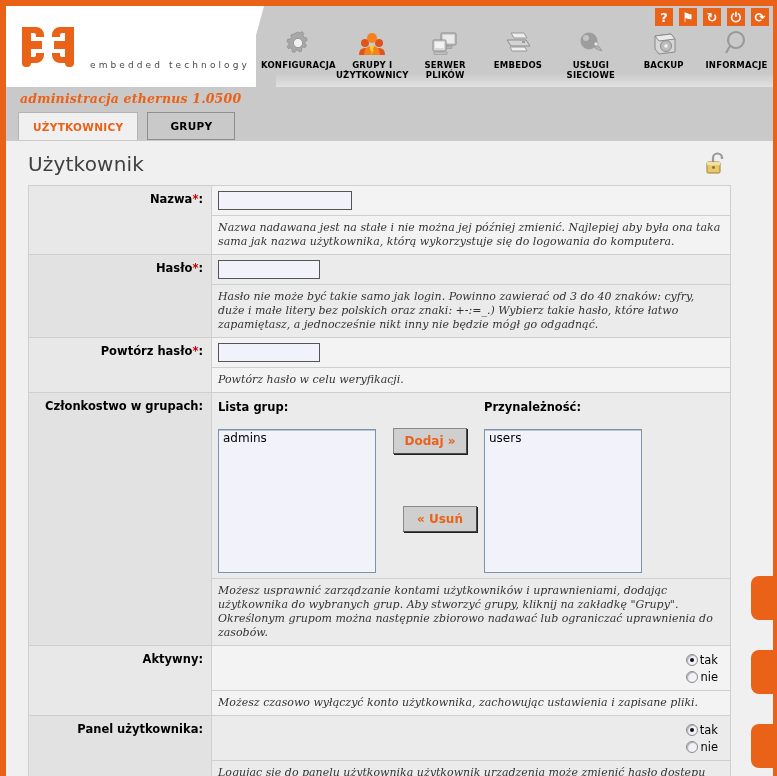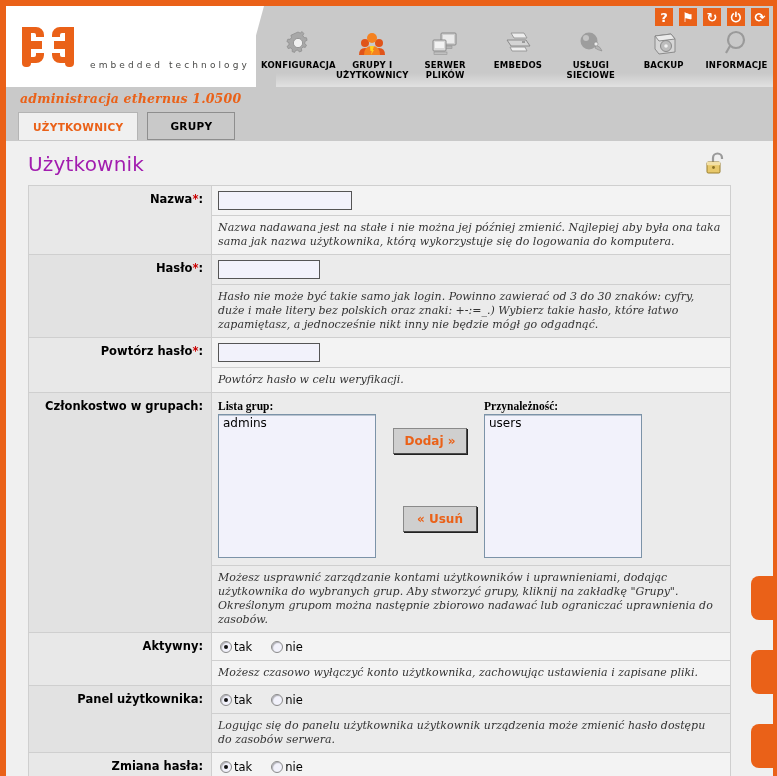--- a/index.html
+++ b/index.html
@@ -213,21 +213,21 @@
     overflow: hidden;
   }
   .content-inner {
     position: absolute;
     left: 22px; top: 0;
     width: 710px;
   }
   .page-title {
     font-family: "DejaVu Sans", "Liberation Sans", sans-serif;
     font-size: 20px;
-    color: #a21caf;
+    color: #404040;
     padding-top: 11px;
     padding-bottom: 9px;
     letter-spacing: 0.2px;
   }
   .padlock {
     position: absolute;
     right: 47px; top: 150px;
     width: 26px; height: 28px;
     z-index: 5;
   }
@@ -289,22 +289,21 @@
   .dual {
     display: flex;
     align-items: flex-start;
     padding-top: 2px;
   }
   .dual-col { }
   .dual-head {
     font-size: 11.5px;
     font-weight: bold;
     color: #000;
-    padding-bottom: 2px;
-    font-family: Liberation Serif, serif;
+    padding-bottom: 15px;
   }
   .listbox {
     width: 158px;
     height: 144px;
     background: #f2f2fb;
     border: 1px solid #7c93a8;
     box-shadow: inset 0 1px 0 #b9c4d0;
     overflow: hidden;
     box-sizing: border-box;
     padding: 1px 0 16px 2px;
@@ -342,23 +341,24 @@
     cursor: pointer;
     font-family: "DejaVu Sans", "Liberation Sans", sans-serif;
   }
   .btn-add { margin-top: 28px; }
   .btn-del { margin-top: 52px; margin-left: 20px; }
 
   
   .radio-wrap {
     display: flex;
     align-items: flex-end;
-    gap: 13px;
+    gap: 3px;
     padding: 2px 0 1px 2px;
     font-size: 11.5px;
+    flex-direction: column;
   }
   .radio-wrap .opt {
     display: flex;
     align-items: center;
     gap: 2px;
     margin-right: 6px;
     cursor: pointer;
   }
   .radio {
     width: 12px; height: 12px;
@@ -559,21 +559,21 @@
         </tr>
 
         <tr>
           <td class="lbl alt" rowspan="2"><span>Hasło</span><span class="req">*</span><span>:</span></td>
           <td class="fld alt">
             <input class="txt w-pass" type="password" value="" style="">
           </td>
         </tr>
         <tr class="hint-row">
           <td class="fld alt">
-            <div class="hint">Hasło nie może być takie samo jak login. Powinno zawierać od 3 do 30 znaków: cyfry, duże i małe litery bez polskich oraz znaki: +-:=_.) Wybierz takie hasło, które łatwo zapamiętasz, a jednocześnie nikt inny nie będzie mógł go odgadnąć.</div>
+            <div class="hint">Hasło nie może być takie samo jak login. Powinno zawierać od 3 do 40 znaków: cyfry, duże i małe litery bez polskich oraz znaki: +-:=_.) Wybierz takie hasło, które łatwo zapamiętasz, a jednocześnie nikt inny nie będzie mógł go odgadnąć.</div>
           </td>
         </tr>
 
         <tr>
           <td class="lbl" rowspan="2"><span>Powtórz hasło</span><span class="req">*</span><span>:</span></td>
           <td class="fld">
             <input class="txt w-pass" type="password" value="" style="">
           </td>
         </tr>
         <tr class="hint-row">

